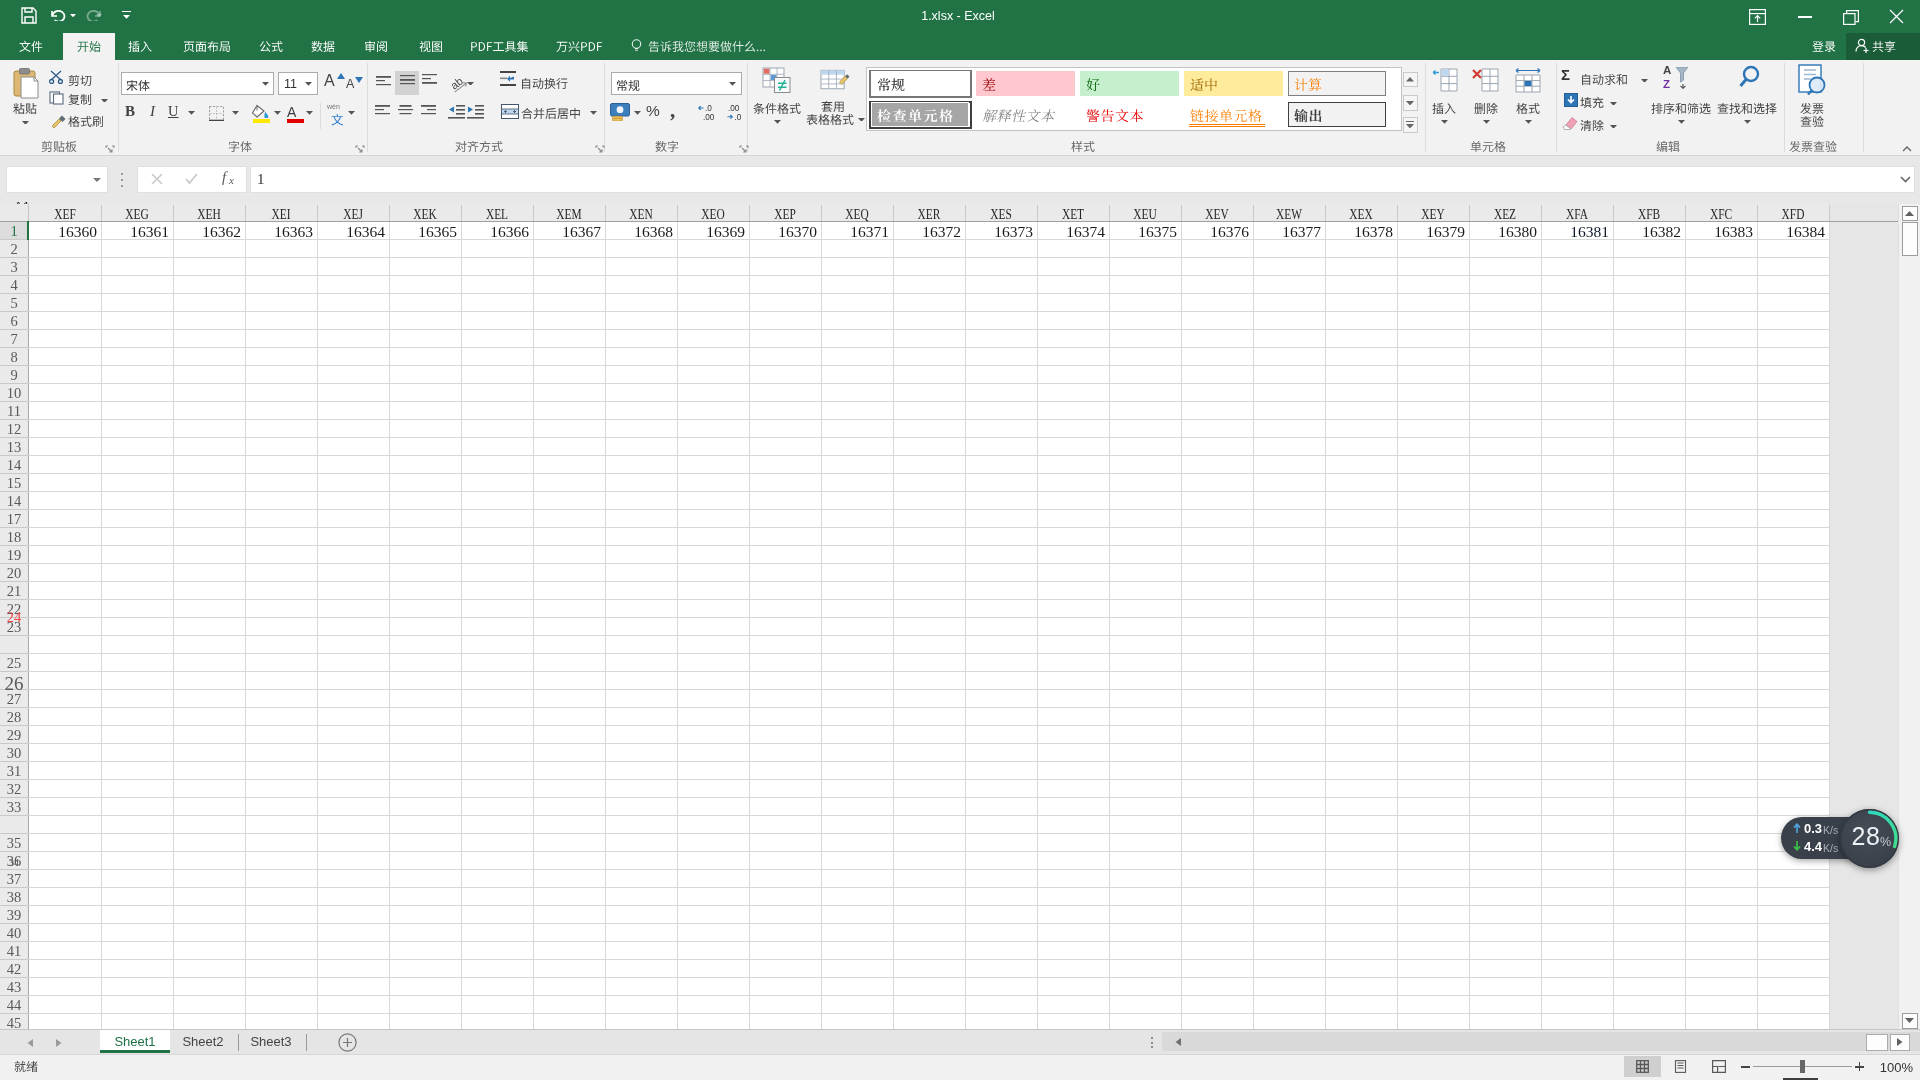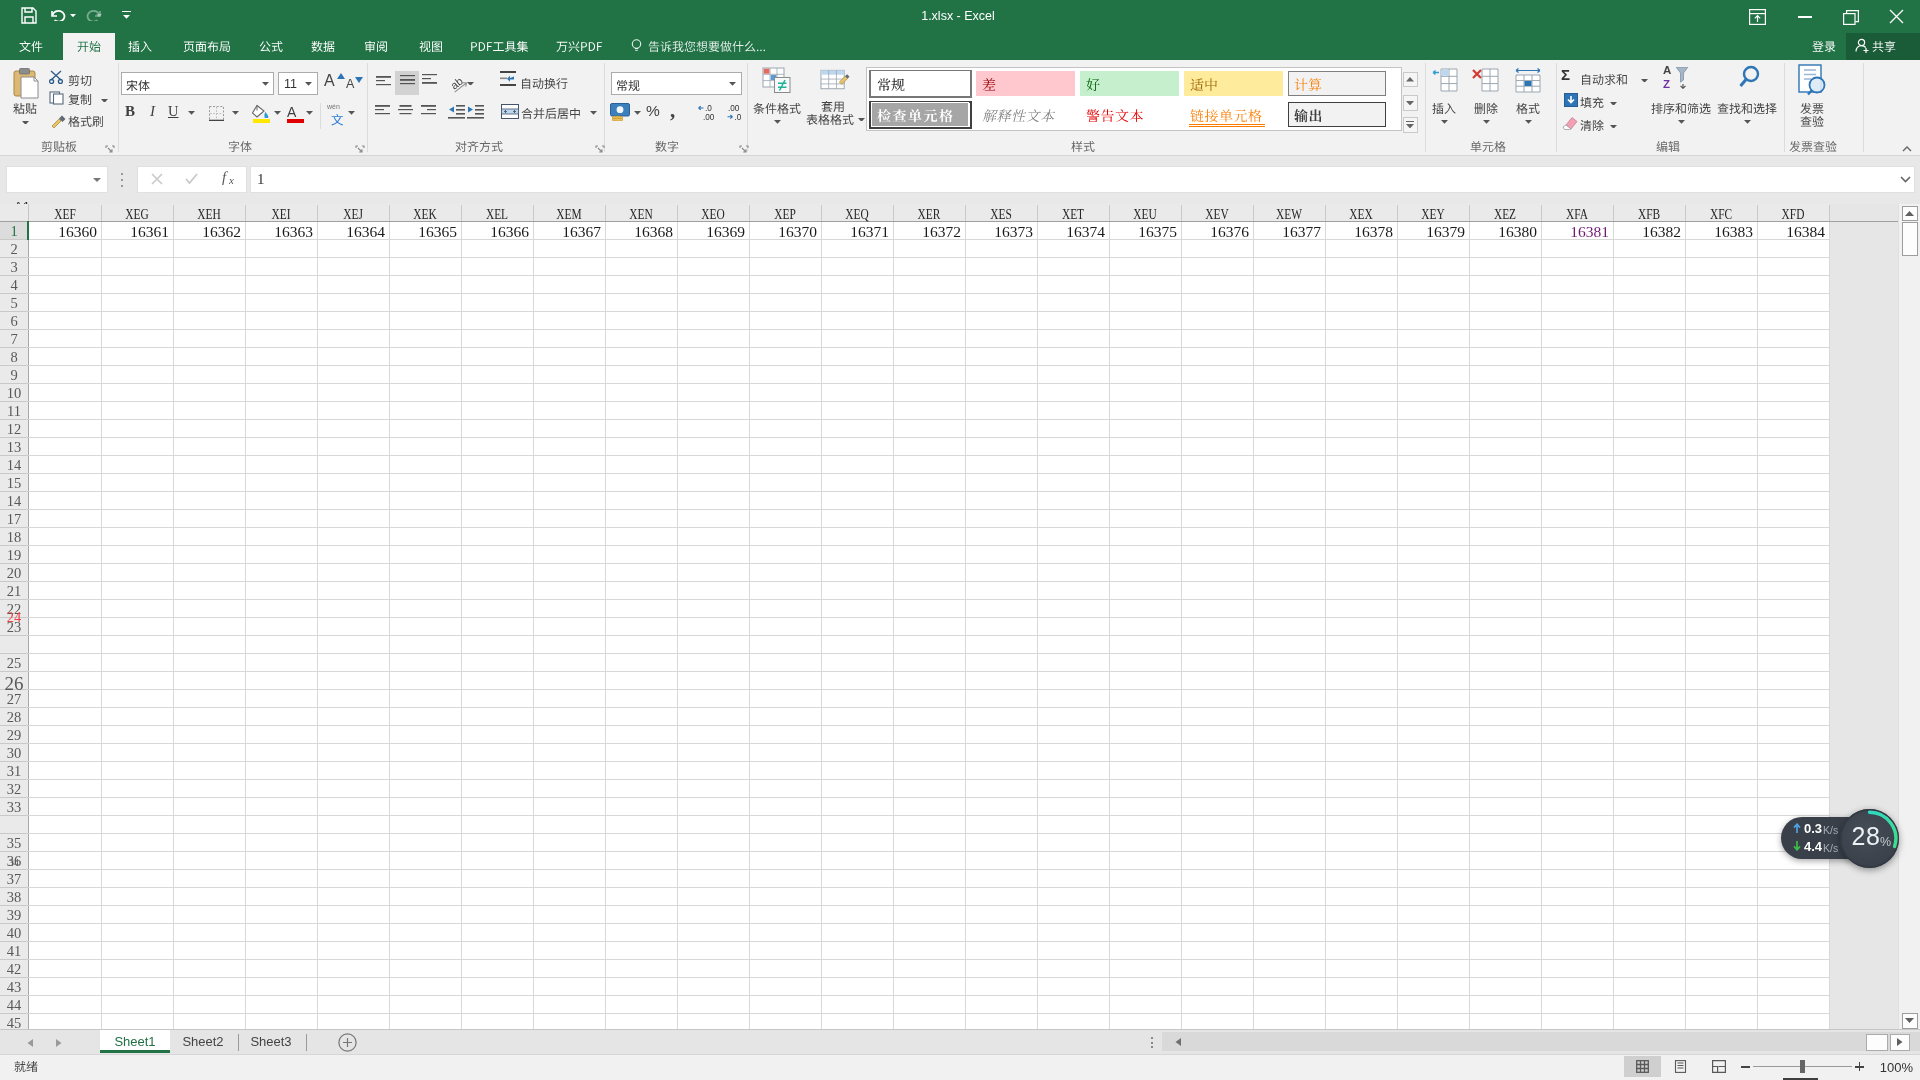--- a/index.html
+++ b/index.html
@@ -705,21 +705,21 @@
     <div style="position:absolute;left:1468.5px;top:222px;width:1px;height:807px;box-sizing:border-box;background:#d8d8d8;"></div>
     <div style="position:absolute;font-family:Liberation Serif,serif;font-size:15px;color:#262626;font-weight:400;font-style:normal;line-height:1;white-space:pre;left:1432.5px;top:207px;transform:translateX(-50%) scaleX(0.76);transform-origin:center;">XEY</div>
     <div style="position:absolute;font-family:Liberation Serif,serif;font-size:15.5px;color:#1a1a1a;font-weight:400;font-style:normal;line-height:1;white-space:pre;left:1465.0px;top:223.7px;transform:translateX(-100%);">16379</div>
     <div style="position:absolute;left:1540.5px;top:205px;width:1px;height:16px;box-sizing:border-box;background:#c9c9c9;"></div>
     <div style="position:absolute;left:1540.5px;top:222px;width:1px;height:807px;box-sizing:border-box;background:#d8d8d8;"></div>
     <div style="position:absolute;font-family:Liberation Serif,serif;font-size:15px;color:#262626;font-weight:400;font-style:normal;line-height:1;white-space:pre;left:1504.5px;top:207px;transform:translateX(-50%) scaleX(0.76);transform-origin:center;">XEZ</div>
     <div style="position:absolute;font-family:Liberation Serif,serif;font-size:15.5px;color:#1a1a1a;font-weight:400;font-style:normal;line-height:1;white-space:pre;left:1537.0px;top:223.7px;transform:translateX(-100%);">16380</div>
     <div style="position:absolute;left:1612.5px;top:205px;width:1px;height:16px;box-sizing:border-box;background:#c9c9c9;"></div>
     <div style="position:absolute;left:1612.5px;top:222px;width:1px;height:807px;box-sizing:border-box;background:#d8d8d8;"></div>
     <div style="position:absolute;font-family:Liberation Serif,serif;font-size:15px;color:#262626;font-weight:400;font-style:normal;line-height:1;white-space:pre;left:1576.5px;top:207px;transform:translateX(-50%) scaleX(0.76);transform-origin:center;">XFA</div>
-    <div style="position:absolute;font-family:Liberation Serif,serif;font-size:15.5px;color:#701a75;font-weight:400;font-style:normal;line-height:1;white-space:pre;left:1609.0px;top:223.7px;transform:translateX(-100%);text-align:center;">16381</div>
+    <div style="position:absolute;font-family:Liberation Serif,serif;font-size:15.5px;color:#0f172a;font-weight:400;font-style:normal;line-height:1;white-space:pre;left:1609.0px;top:223.7px;transform:translateX(-100%);text-align:center;">16381</div>
     <div style="position:absolute;left:1684.5px;top:205px;width:1px;height:16px;box-sizing:border-box;background:#c9c9c9;"></div>
     <div style="position:absolute;left:1684.5px;top:222px;width:1px;height:807px;box-sizing:border-box;background:#d8d8d8;"></div>
     <div style="position:absolute;font-family:Liberation Serif,serif;font-size:15px;color:#262626;font-weight:400;font-style:normal;line-height:1;white-space:pre;left:1648.5px;top:207px;transform:translateX(-50%) scaleX(0.76);transform-origin:center;">XFB</div>
     <div style="position:absolute;font-family:Liberation Serif,serif;font-size:15.5px;color:#1a1a1a;font-weight:400;font-style:normal;line-height:1;white-space:pre;left:1681.0px;top:223.7px;transform:translateX(-100%);">16382</div>
     <div style="position:absolute;left:1756.5px;top:205px;width:1px;height:16px;box-sizing:border-box;background:#c9c9c9;"></div>
     <div style="position:absolute;left:1756.5px;top:222px;width:1px;height:807px;box-sizing:border-box;background:#d8d8d8;"></div>
     <div style="position:absolute;font-family:Liberation Serif,serif;font-size:15px;color:#262626;font-weight:400;font-style:normal;line-height:1;white-space:pre;left:1720.5px;top:207px;transform:translateX(-50%) scaleX(0.76);transform-origin:center;">XFC</div>
     <div style="position:absolute;font-family:Liberation Serif,serif;font-size:15.5px;color:#1a1a1a;font-weight:400;font-style:normal;line-height:1;white-space:pre;left:1753.0px;top:223.7px;transform:translateX(-100%);">16383</div>
     <div style="position:absolute;left:1828.5px;top:205px;width:1px;height:16px;box-sizing:border-box;background:#c9c9c9;"></div>
     <div style="position:absolute;left:1828.5px;top:222px;width:1px;height:807px;box-sizing:border-box;background:#d8d8d8;"></div>

